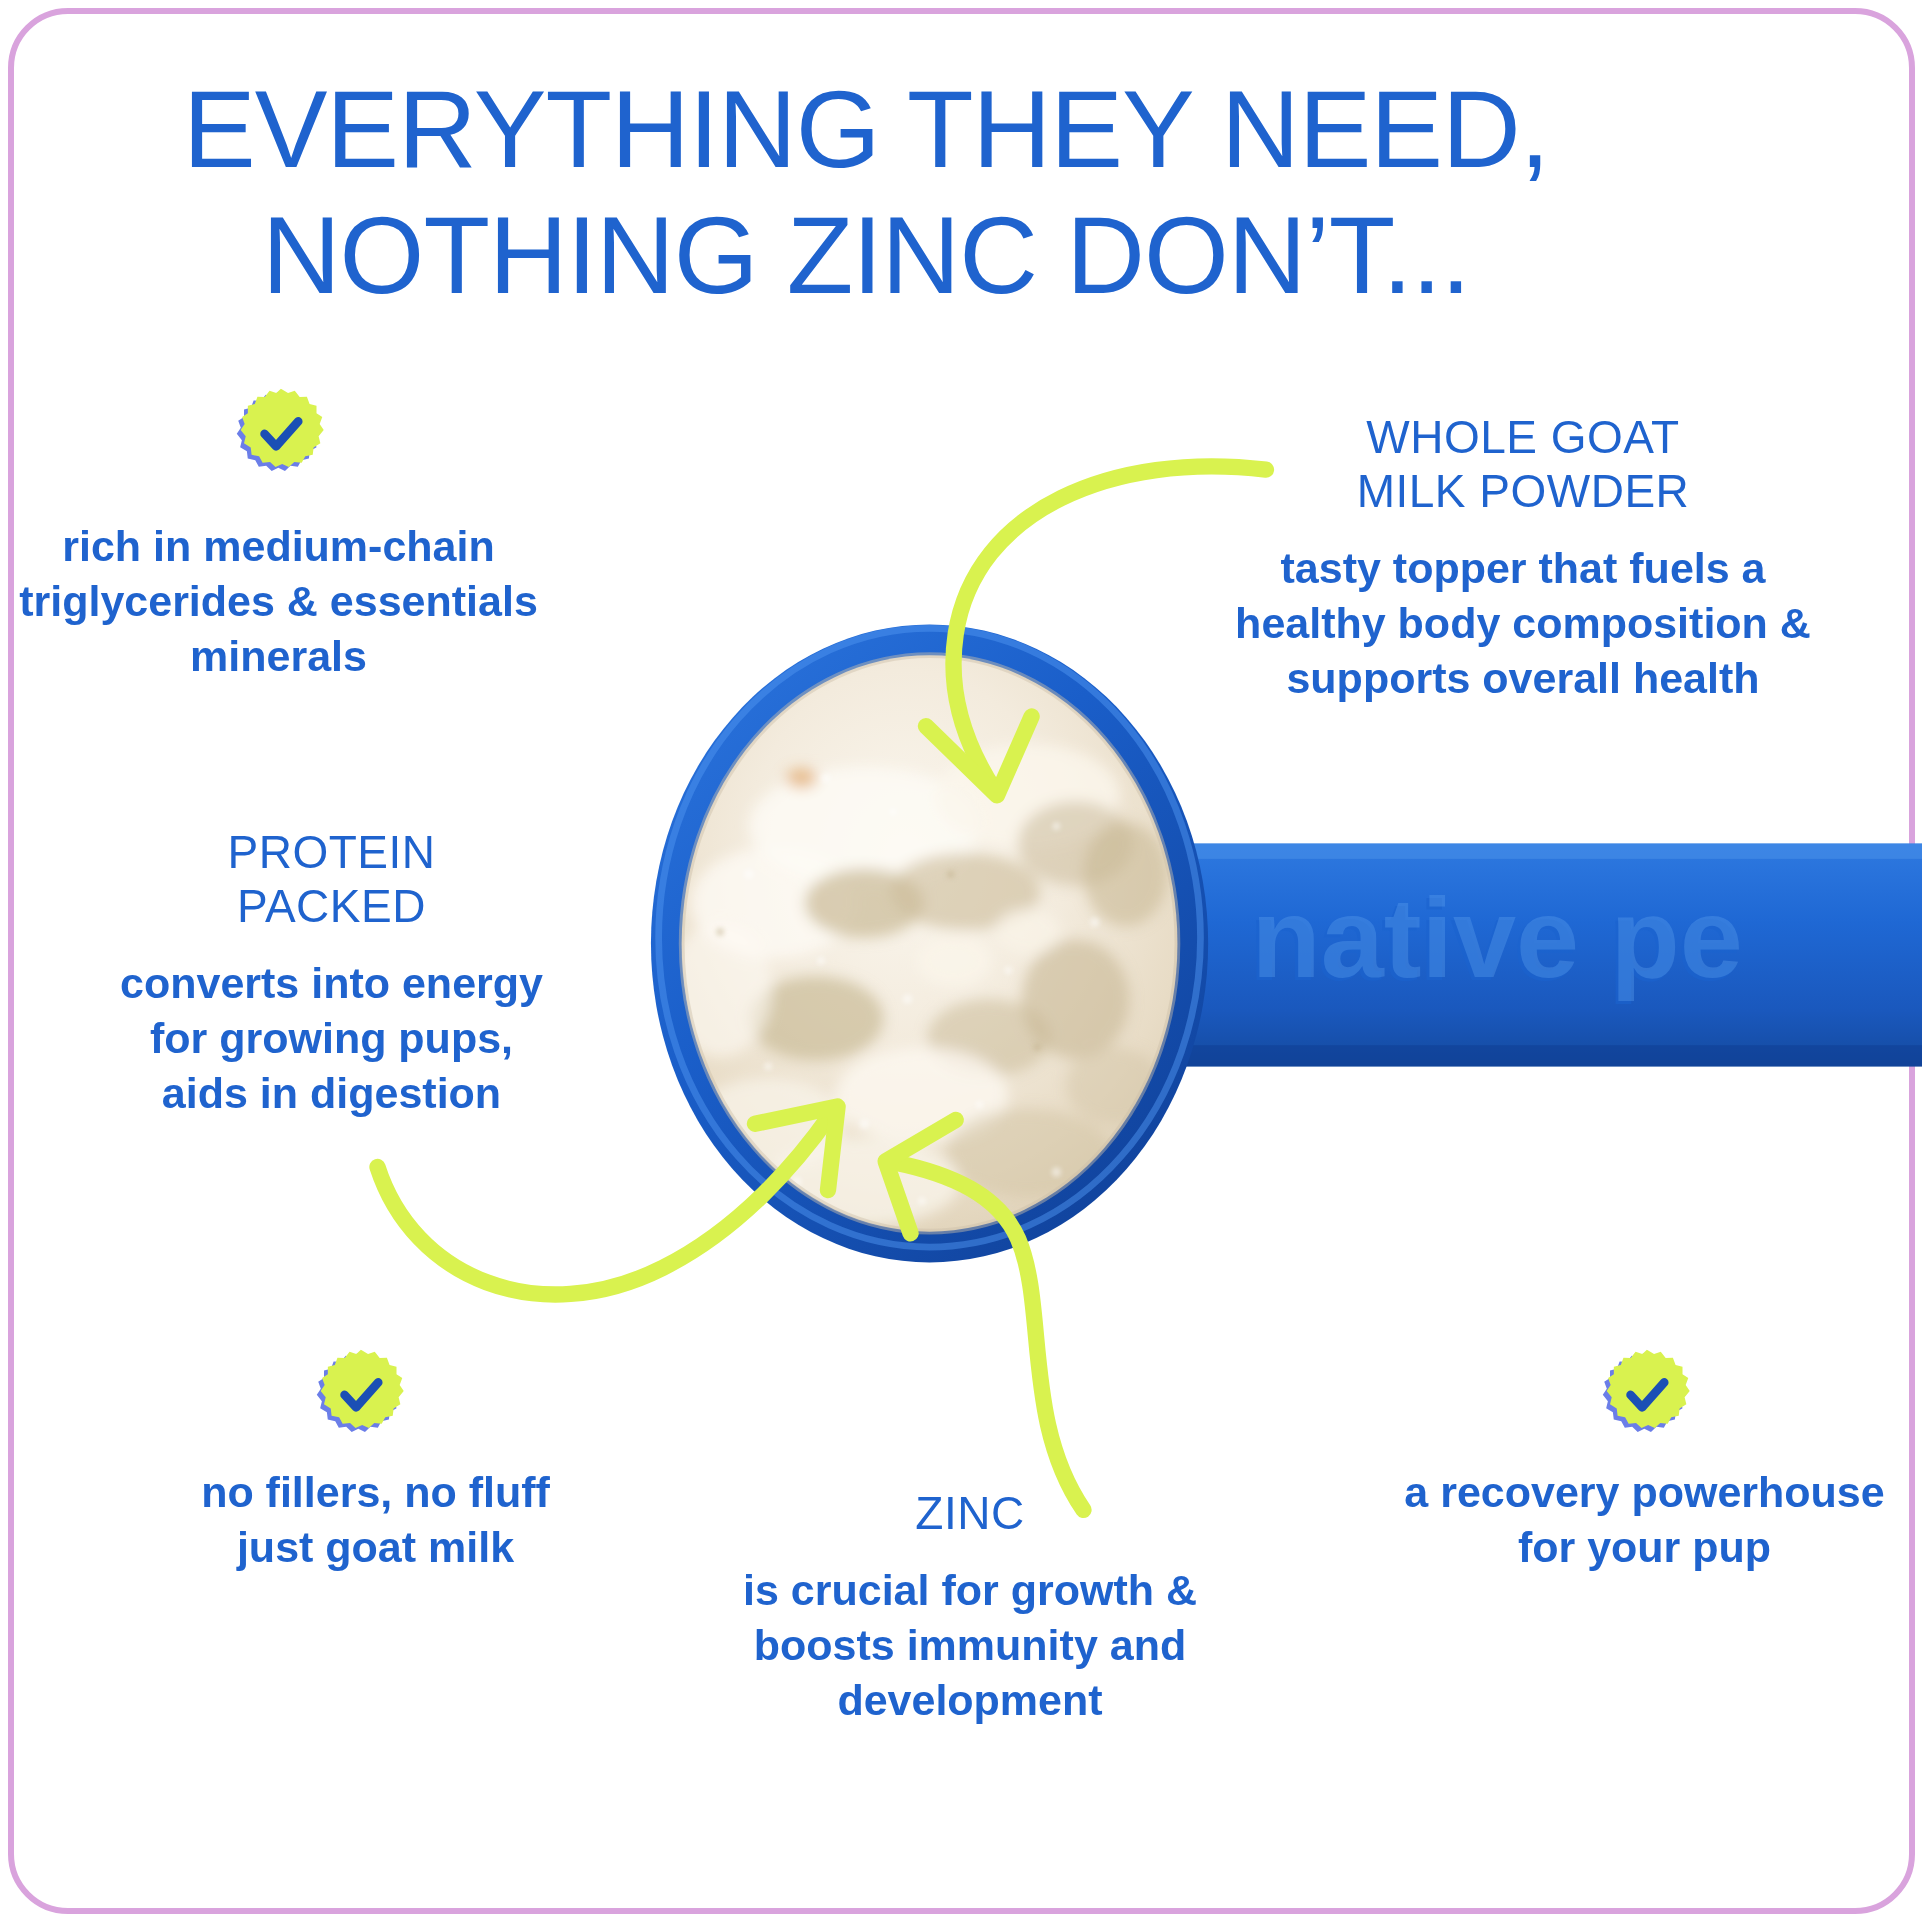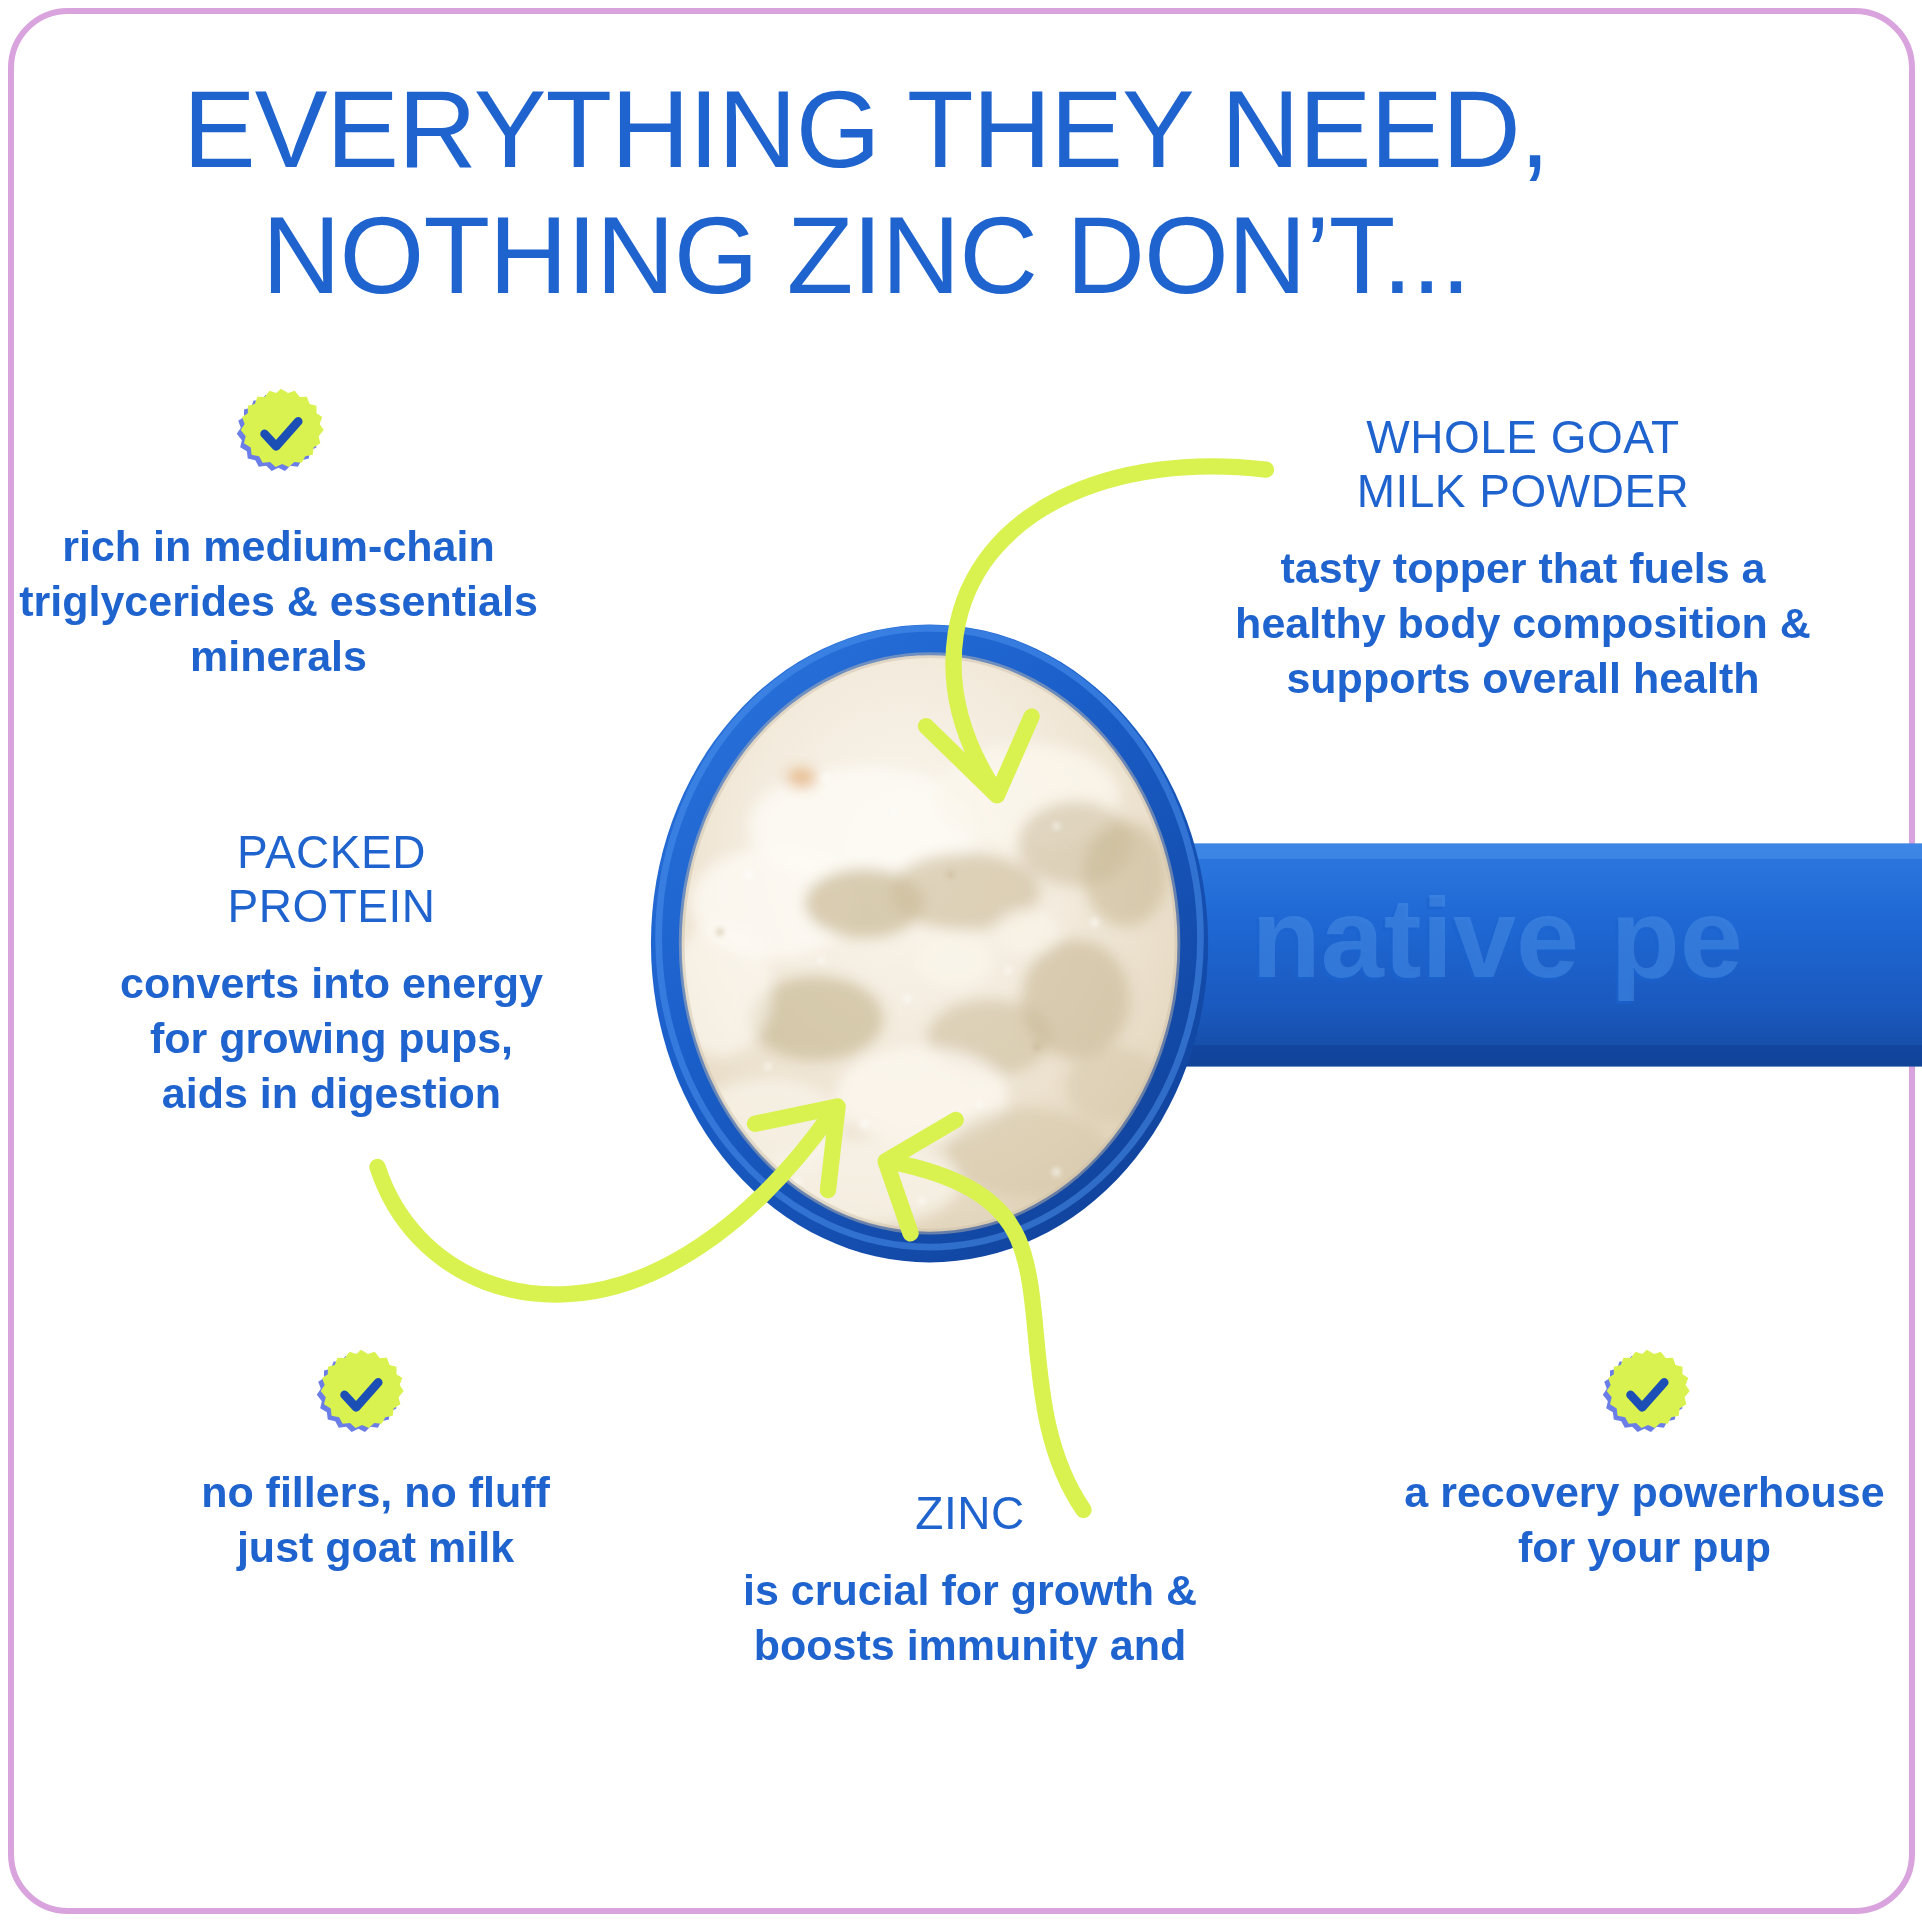--- a/index.html
+++ b/index.html
@@ -234,22 +234,22 @@
     </div>
     <div class="body">
       <div>tasty topper that fuels a</div>
       <div>healthy body composition &amp;</div>
       <div>supports overall health</div>
     </div>
   </div>
 
   <div class="block" style="left:72px; top:826px; width:519px;">
     <div class="kicker">
+      <div>PROTEIN</div>
       <div>PACKED</div>
-      <div>PROTEIN</div>
     </div>
     <div class="body">
       <div>converts into energy</div>
       <div>for growing pups,</div>
       <div>aids in digestion</div>
     </div>
   </div>
 
   <div class="badge" style="left:309px; top:1343px;">
     <svg viewBox="0 0 104 104" xmlns="http://www.w3.org/2000/svg">
@@ -280,20 +280,21 @@
     </div>
   </div>
 
   <div class="block" style="left:682px; top:1487px; width:576px;">
     <div class="kicker">
       <div>ZINC</div>
     </div>
     <div class="body">
       <div>is crucial for growth &amp;</div>
       <div>boosts immunity and</div>
+      <div>development</div>
     </div>
   </div>
 
   <div class="badge" style="left:1595px; top:1343px;">
     <svg viewBox="0 0 104 104" xmlns="http://www.w3.org/2000/svg">
       <g transform="translate(54,54)">
         <path fill="#6b7ee8" d="
           M0,-47 L7.4,-42.6 L14.4,-44.8 L19.5,-38.5 L27,-38.7 L29.8,-31.2 L37,-29.4
           L37,-21.6 L43,-17.7 L40.3,-10.3 L44.5,-4.2 L39.2,2.5 L41,9.8 L34,14 L33.1,21.6
           L25.3,23.3 L21.6,30.1 L13.9,29.2 L8.2,34.5 L1.3,31.3 L-5.6,34.5 L-11.3,29.2

